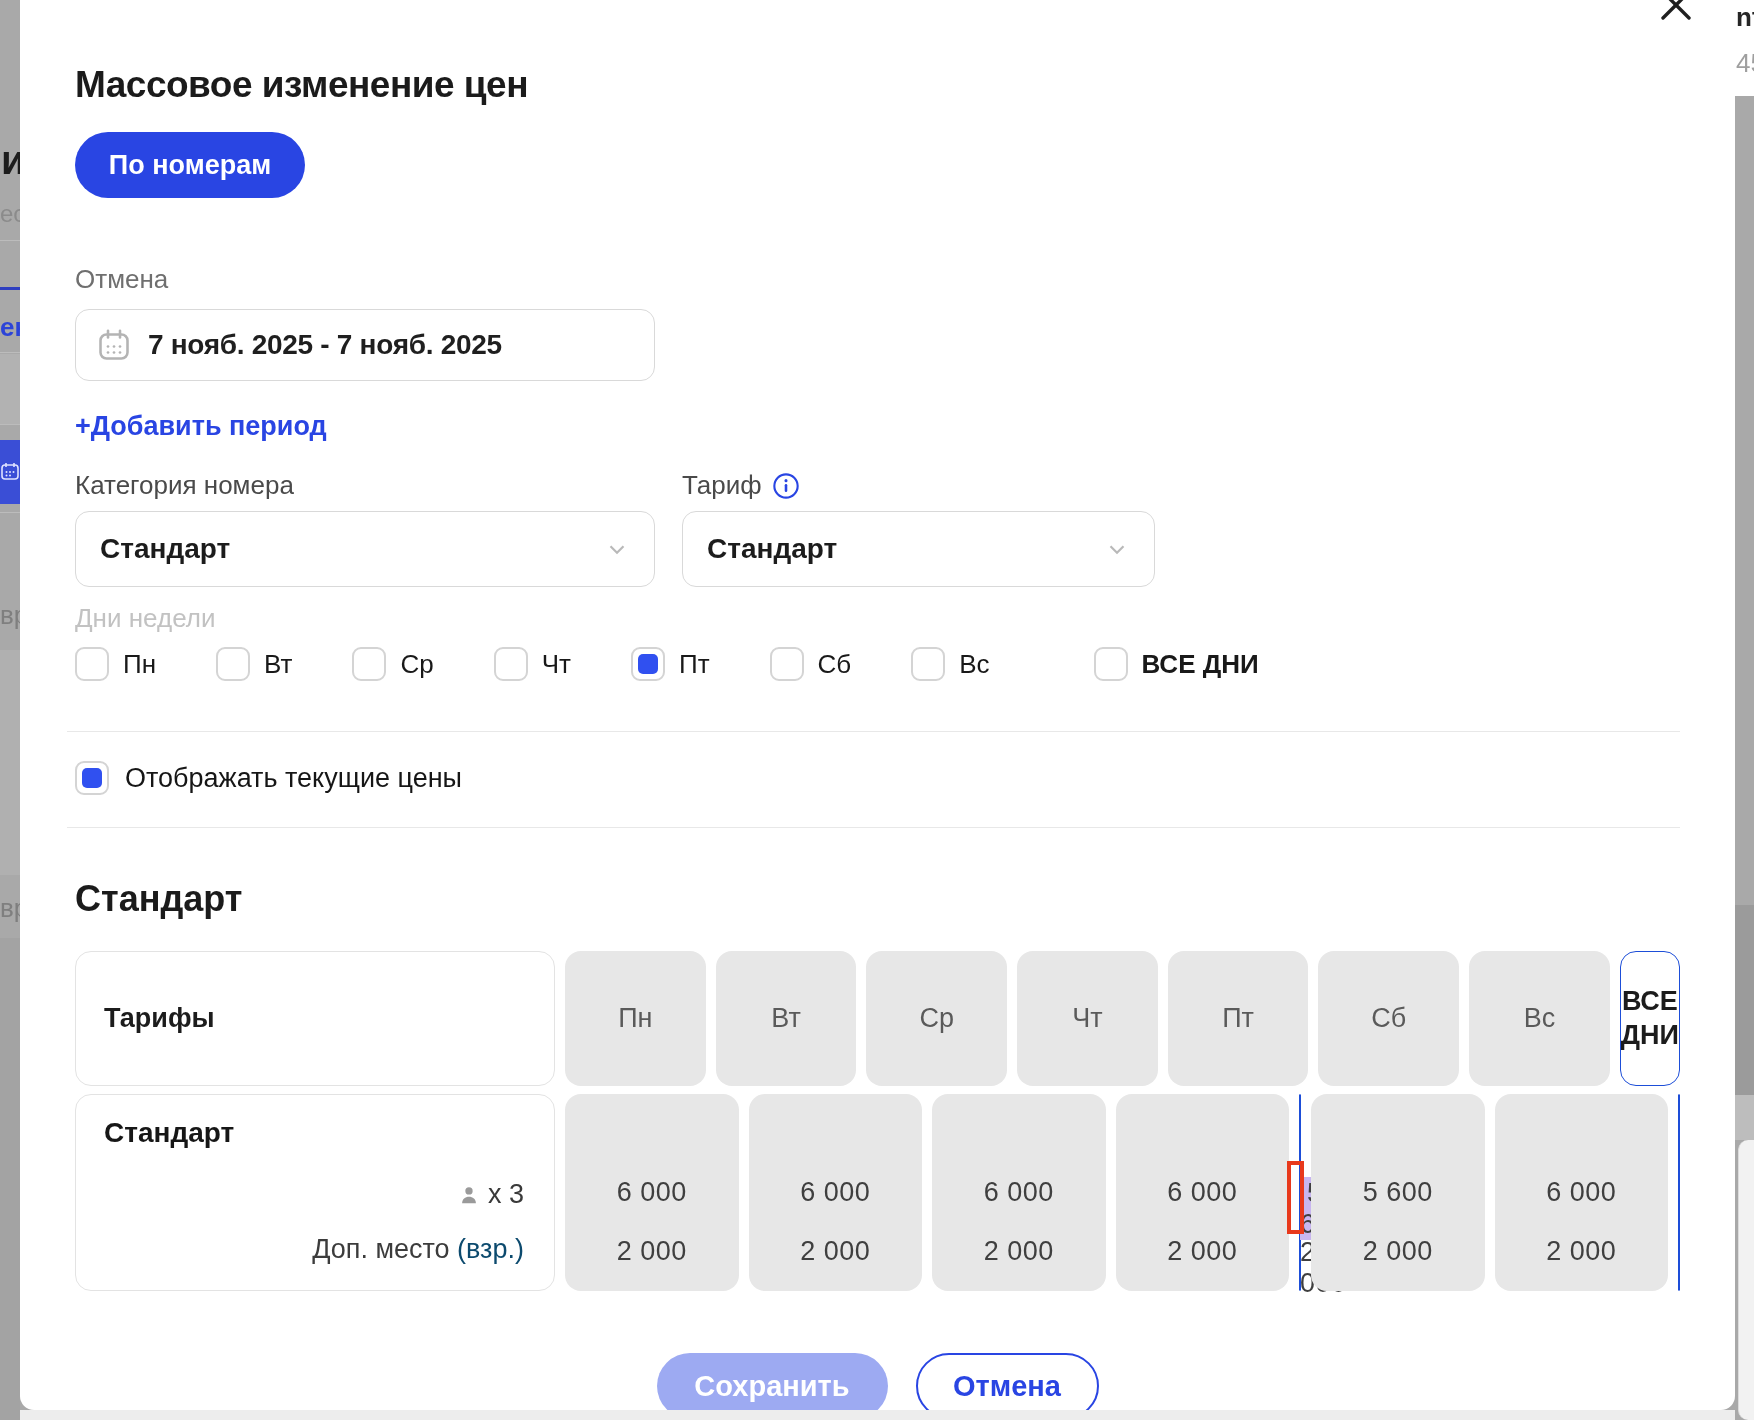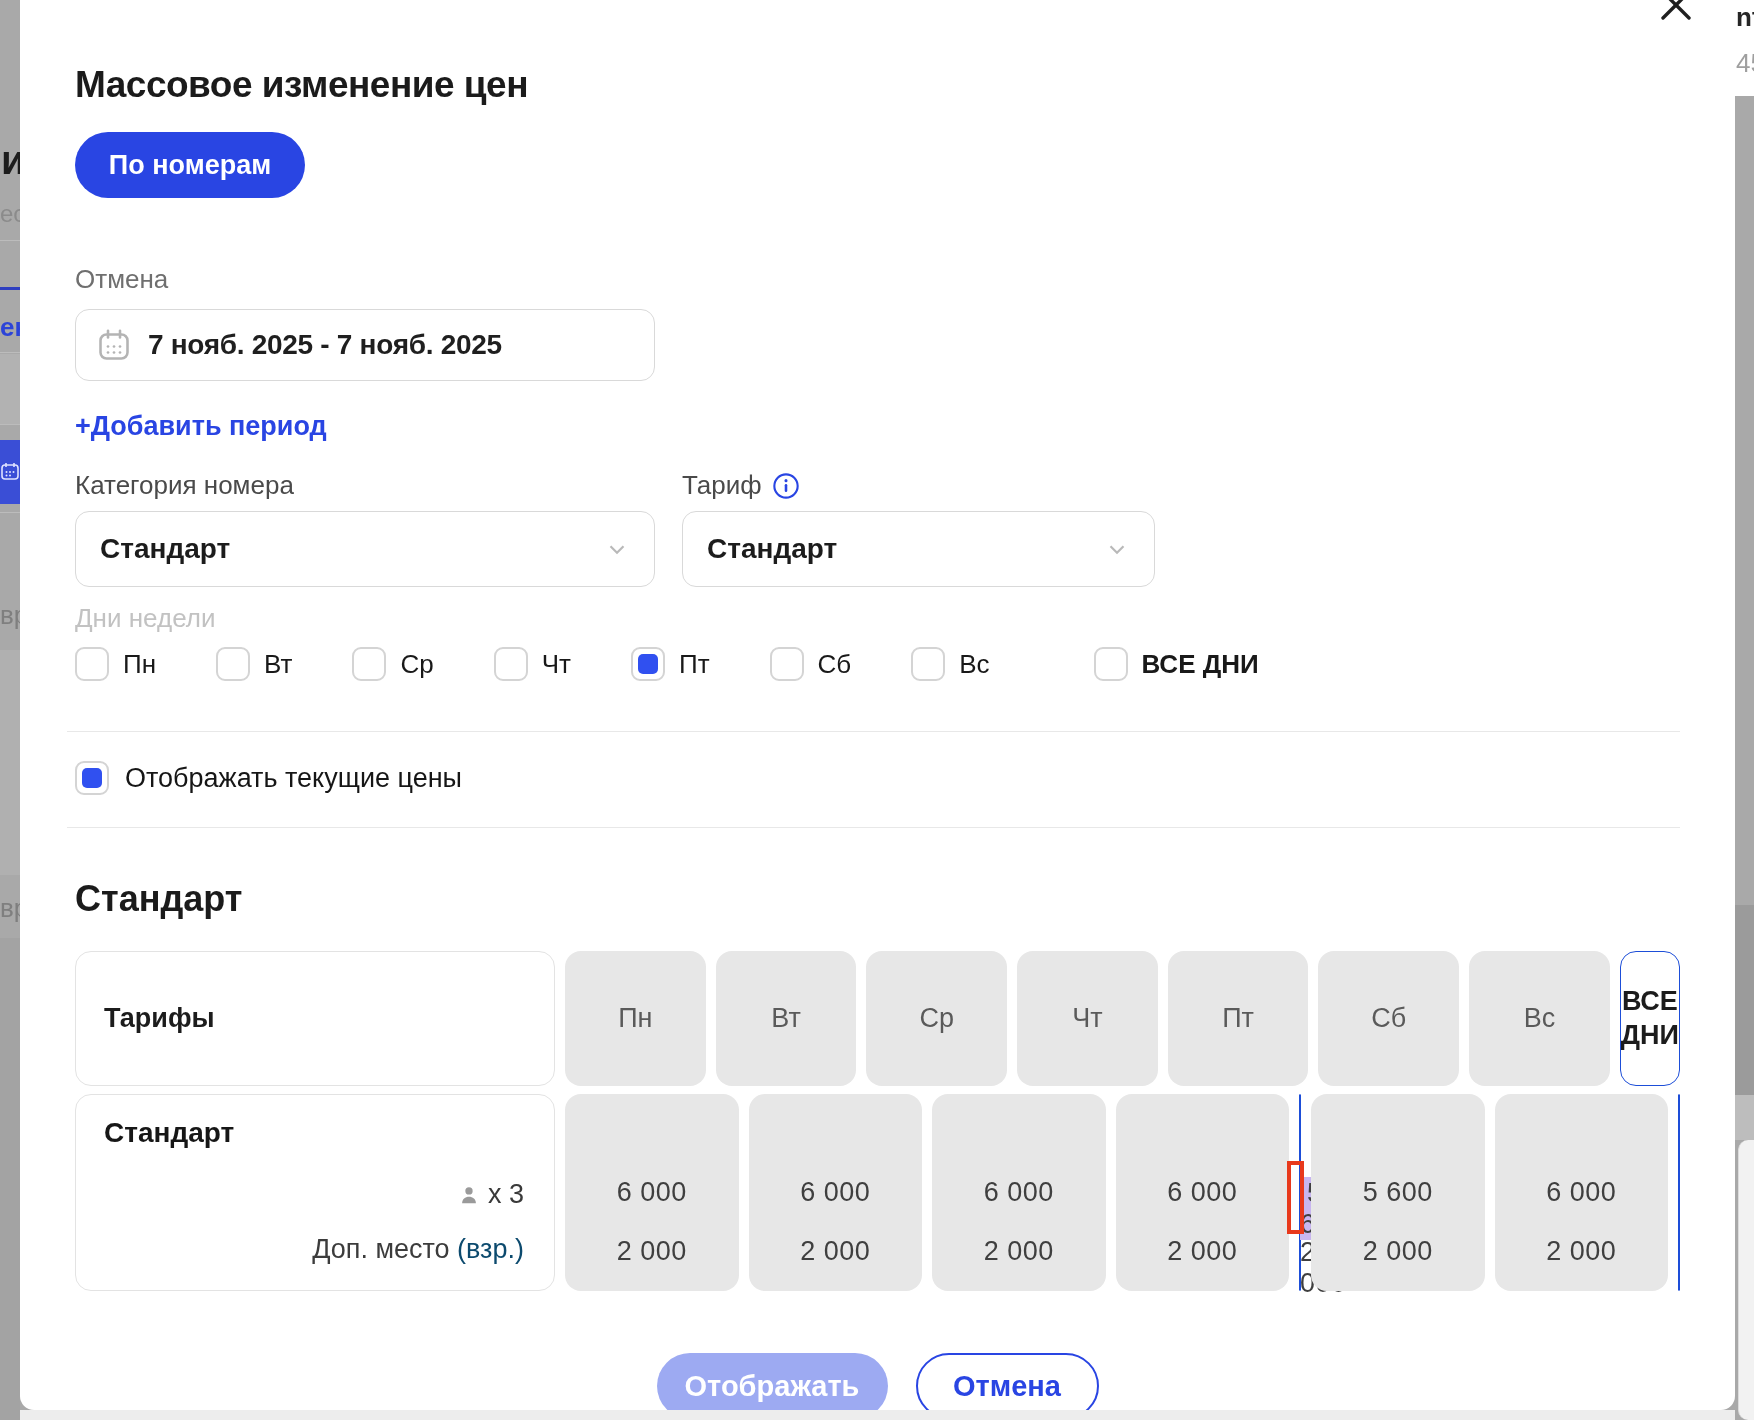--- a/index.html
+++ b/index.html
@@ -348,17 +348,17 @@
       </div>
       <div class="cell cell-day">
         <div class="price-main">6 000</div>
         <div class="price-extra">2 000</div>
       </div>
       <div class="cell cell-white"></div>
     </div>
   </div>
 
   <div class="actions">
-    <button class="btn btn-save">Отображать</button>
+    <button class="btn btn-save">Сохранить</button>
     <button class="btn btn-cancel">Отмена</button>
   </div>
 
 </div>
 
 </body></html>

